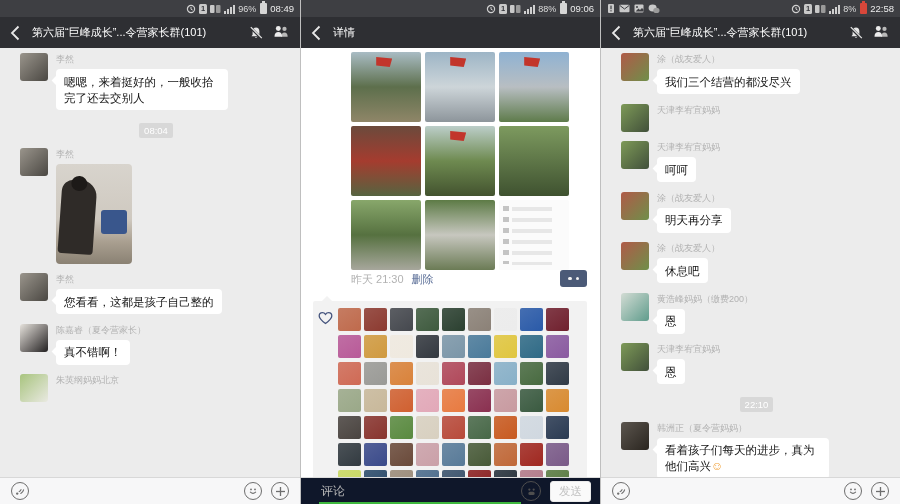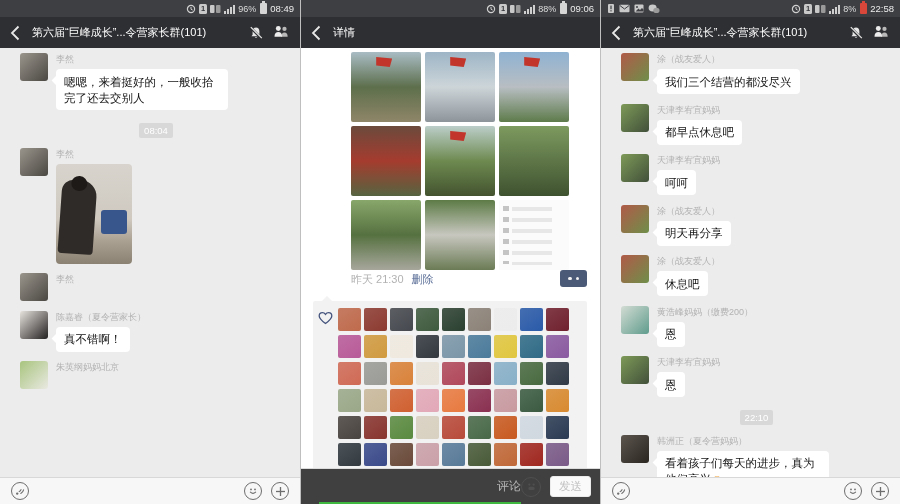--- a/index.html
+++ b/index.html
@@ -85,22 +85,22 @@
   .likes-card { position:absolute; left:12px; right:13px; top:301px; height:192px;
                 background:#f2f2f2; border-radius:2px; }
   .likes-card::before { content:''; position:absolute; top:-5px; left:9px;
                 border-left:5px solid transparent; border-right:5px solid transparent;
                 border-bottom:5px solid #f2f2f2; }
   .heart-icon { position:absolute; left:5px; top:10px; }
   .like-grid { position:absolute; left:25px; top:7px; display:grid;
                grid-template-columns:repeat(9,23px); column-gap:3px; row-gap:4px; }
   .like-av { width:23px; height:23px; border-radius:2px; }
 
-  .comment-bar { position:absolute; left:0; right:0; bottom:0; height:36px; background:#404040;
-                 border-top:1px solid #dcdcdc; display:flex; align-items:center; padding:0 9px; z-index:6;text-align:right; }
+  .comment-bar { position:absolute; left:0; right:0; bottom:0; height:27px; background:#0f172a;
+                 border-top:1px solid #dcdcdc; display:flex; align-items:center; padding:0 9px; z-index:6; }
   .comment-ph { flex:1; font-size:12px; color:#b8b8b8; padding-left:11px; }
   .send-btn { margin-left:9px; font-size:11.5px; color:#c0c0c0; background:#fafafa;
               border:1px solid #ebebeb; border-radius:3px; padding:2px 8px; }
   .green-line { position:absolute; left:18px; bottom:0; width:202px; height:2.5px;
                 background:#3eb83e; z-index:7; }
 </style>
 </head>
 <body>
 
 <div id="app">
@@ -166,20 +166,21 @@
             <div class="msg-photo">
               <div class="fig"></div>
               <div class="blanket"></div>
             </div>
           </div>
         </div>
         <div class="msg">
           <div class="avatar" style="background:linear-gradient(135deg,#9a958c,#4a4742)"></div>
           <div class="msg-content">
             <div class="msg-name">李然</div>
+            <div class="bubble">您看看，这都是孩子自己整的</div>
           </div>
         </div>
         <div class="msg">
           <div class="avatar" style="background:linear-gradient(135deg,#e6e2dc,#232021)"></div>
           <div class="msg-content">
             <div class="msg-name">陈嘉睿（夏令营家长）</div>
             <div class="bubble">真不错啊！</div>
           </div>
         </div>
         <div class="msg">
@@ -432,21 +433,20 @@
           <div class="avatar" style="background:linear-gradient(135deg,#b05a48,#6f8f4a)"></div>
           <div class="msg-content">
             <div class="msg-name">涂（战友爱人）</div>
             <div class="bubble">我们三个结营的都没尽兴</div>
           </div>
         </div>
         <div class="msg">
           <div class="avatar" style="background:linear-gradient(135deg,#7e9a58,#41503a)"></div>
           <div class="msg-content">
             <div class="msg-name">天津李宥宜妈妈</div>
-            <div class="bubble">都早点休息吧</div>
           </div>
         </div>
         <div class="msg">
           <div class="avatar" style="background:linear-gradient(135deg,#7e9a58,#41503a)"></div>
           <div class="msg-content">
             <div class="msg-name">天津李宥宜妈妈</div>
             <div class="bubble">呵呵</div>
           </div>
         </div>
         <div class="msg">

